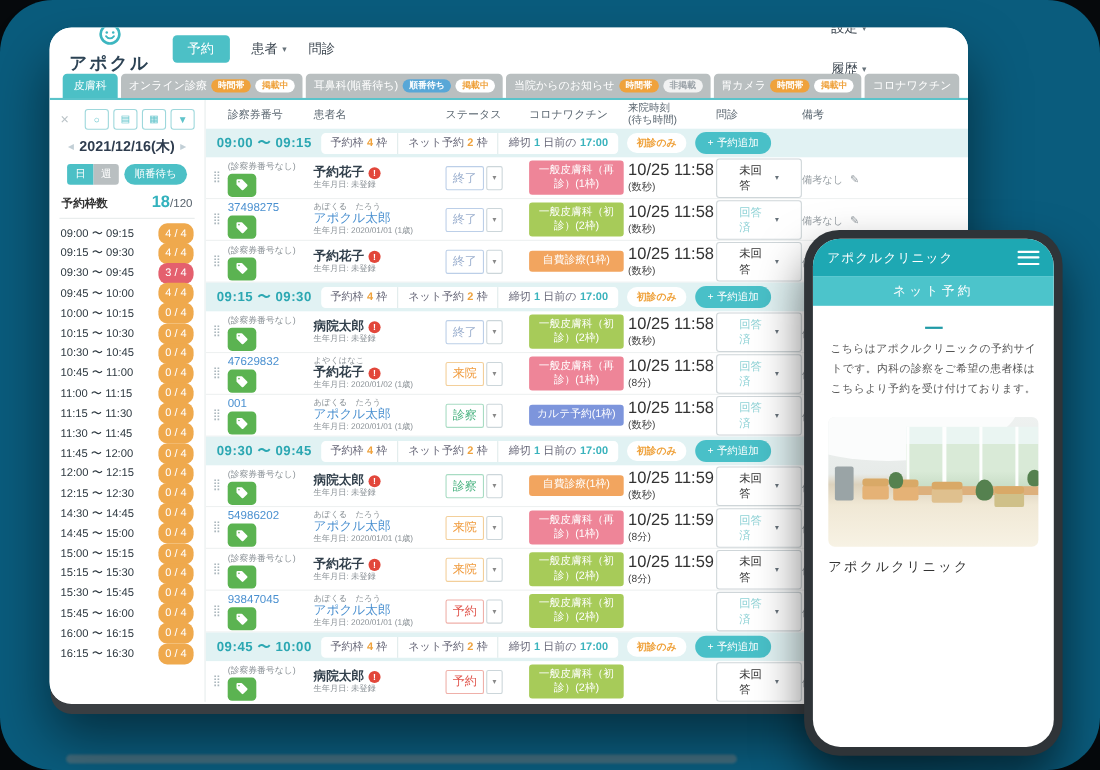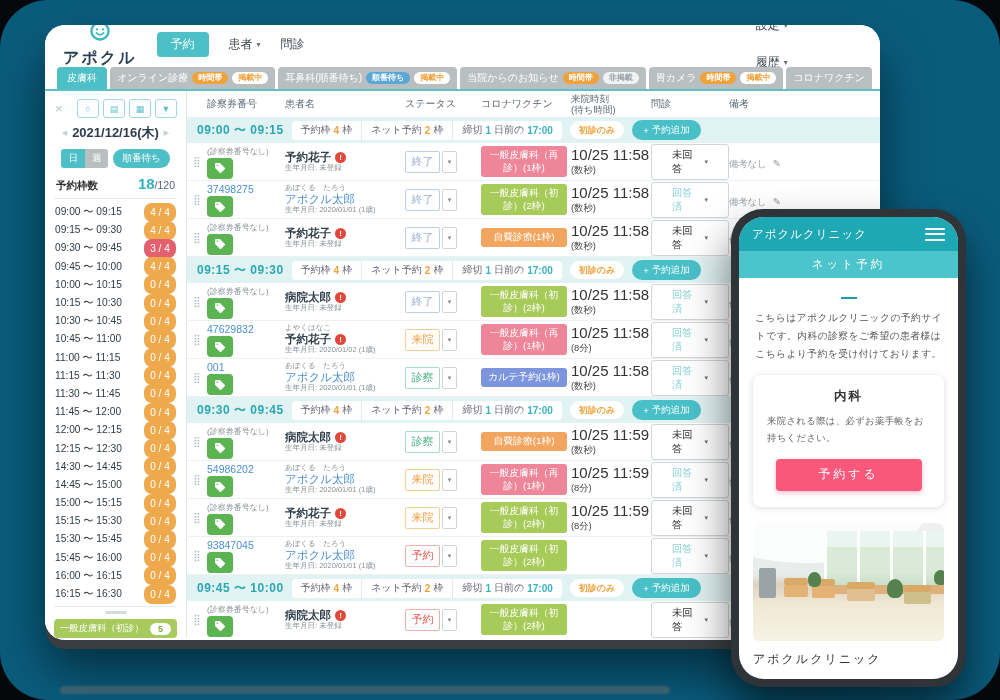--- a/index.html
+++ b/index.html
@@ -389,27 +389,20 @@
           <div class="slot">
             <span>16:00 〜 16:15</span>
             <span class="slot-badge" data-variant="ok">0 / 4</span>
           </div>
 
           <div class="slot">
             <span>16:15 〜 16:30</span>
             <span class="slot-badge" data-variant="ok">0 / 4</span>
           </div>
         </div>
-      <div class="side-foot">
-        <div class="handle"></div>
-        <div class="foot-badge">
-          <span>一般皮膚科（初診）</span>
-          <span class="foot-count">5</span>
-        </div>
-      </div>
     </aside>
 
     <main class="schedule">
       <div class="thead">
         <span></span>
         <span>診察券番号</span>
         <span>患者名</span>
         <span>ステータス</span>
         <span>コロナワクチン</span>
         <span class="arr-h"><span>来院時刻</span><br><span>(待ち時間)</span></span>
@@ -947,25 +940,20 @@
       <span class="burger">
           <i></i>
           <i></i>
           <i></i>
         </span>
     </div>
     <div class="ph-sub">ネット予約</div>
     <div class="ph-body">
       <div class="ann-divider"></div>
       <p class="ann-text">こちらはアポクルクリニックの予約サイトです。内科の診察をご希望の患者様はこちらより予約を受け付けております。</p>
-      <div class="dept-card">
-        <div class="dept-title">内科</div>
-        <p class="dept-text">来院される際は、必ずお薬手帳をお持ちください。</p>
-        <button class="reserve-btn">予約する</button>
-      </div>
       <div class="clinic-card">
         <div class="photo">
           <span class="ph-ceil"></span>
             <span class="ph-win"></span>
             <span class="ph-wainscot"></span>
           <span class="ph-desk"></span>
           <span class="bench b1"></span>
             <span class="bench b2"></span>
             <span class="bench b3"></span>
             <span class="bench b4"></span>

